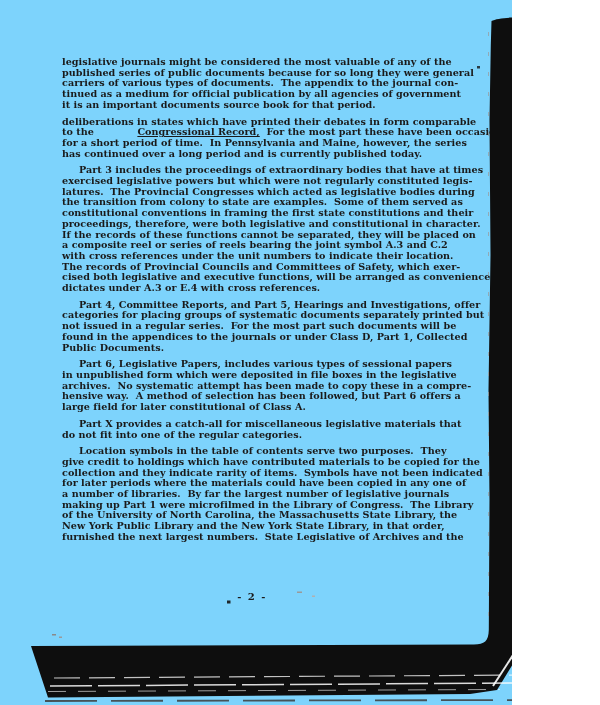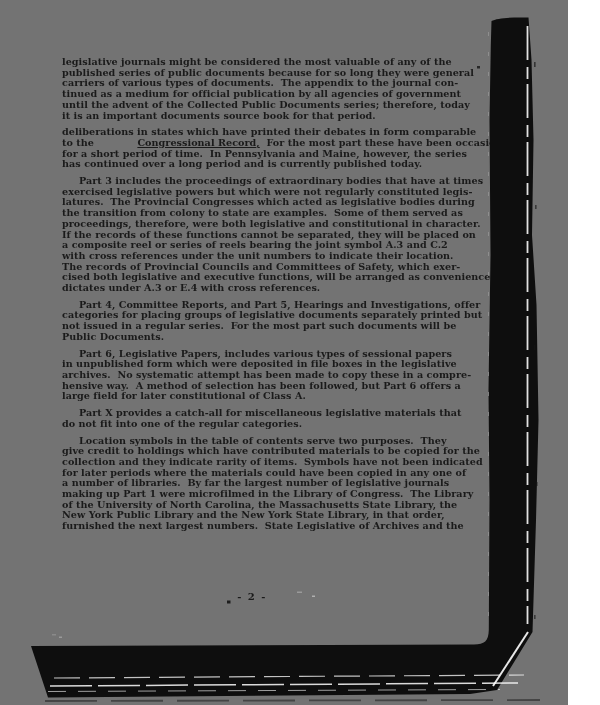--- a/index.html
+++ b/index.html
@@ -1,20 +1,20 @@
 <!DOCTYPE html>
 <html><head>
 <meta charset="utf-8">
 <style>
   html, body { margin: 0; padding: 0; background: #ffffff; }
   .page {
     position: relative;
-    width: 568px;
+    width: 512px;
     height: 705px;
-    background: #737373;
+    background: #7dd3fc;
     overflow: hidden;
     font-family: "DejaVu Serif", "Liberation Serif", serif;
   }
   .text-col {
     position: absolute;
     left: 62px;
     top: 57px;
     width: 445px;
     color: #1a1a1a;
     font-weight: bold;
@@ -49,49 +49,50 @@
 
 <div class="page">
 
   <div class="text-col">
 
     <div class="para">
       <div class="ln">legislative journals might be considered the most valuable of any of the</div>
       <div class="ln">published series of public documents because for so long they were general</div>
       <div class="ln">carriers of various types of documents.  The appendix to the journal con-</div>
       <div class="ln">tinued as a medium for official publication by all agencies of government</div>
-      <div class="ln">until the advent of the Collected Public Documents series; therefore, today</div>
       <div class="ln">it is an important documents source book for that period.</div>
     </div>
 
     <div class="para">
       <div class="ln">deliberations in states which have printed their debates in form comparable</div>
       <div class="ln"><span>to the </span><span class="u">Congressional Record,</span><span>  For the most part these have been occasional</span></div>
       <div class="ln">for a short period of time.  In Pennsylvania and Maine, however, the series</div>
       <div class="ln">has continued over a long period and is currently published today.</div>
     </div>
 
     <div class="para">
       <div class="ln">     Part 3 includes the proceedings of extraordinary bodies that have at times</div>
       <div class="ln">exercised legislative powers but which were not regularly constituted legis-</div>
       <div class="ln">latures.  The Provincial Congresses which acted as legislative bodies during</div>
       <div class="ln">the transition from colony to state are examples.  Some of them served as</div>
+      <div class="ln">constitutional conventions in framing the first state constitutions and their</div>
       <div class="ln">proceedings, therefore, were both legislative and constitutional in character.</div>
       <div class="ln">If the records of these functions cannot be separated, they will be placed on</div>
       <div class="ln">a composite reel or series of reels bearing the joint symbol A.3 and C.2</div>
       <div class="ln">with cross references under the unit numbers to indicate their location.</div>
       <div class="ln">The records of Provincial Councils and Committees of Safety, which exer-</div>
       <div class="ln">cised both legislative and executive functions, will be arranged as convenience</div>
       <div class="ln">dictates under A.3 or E.4 with cross references.</div>
     </div>
 
     <div class="para">
       <div class="ln">     Part 4, Committee Reports, and Part 5, Hearings and Investigations, offer</div>
-      <div class="ln">categories for placing groups of legislative documents separately printed but</div>
+      <div class="ln">categories for placing groups of systematic documents separately printed but</div>
       <div class="ln">not issued in a regular series.  For the most part such documents will be</div>
+      <div class="ln">found in the appendices to the journals or under Class D, Part 1, Collected</div>
       <div class="ln">Public Documents.</div>
     </div>
 
     <div class="para">
       <div class="ln">     Part 6, Legislative Papers, includes various types of sessional papers</div>
       <div class="ln">in unpublished form which were deposited in file boxes in the legislative</div>
       <div class="ln">archives.  No systematic attempt has been made to copy these in a compre-</div>
       <div class="ln">hensive way.  A method of selection has been followed, but Part 6 offers a</div>
       <div class="ln">large field for later constitutional of Class A.</div>
     </div>

